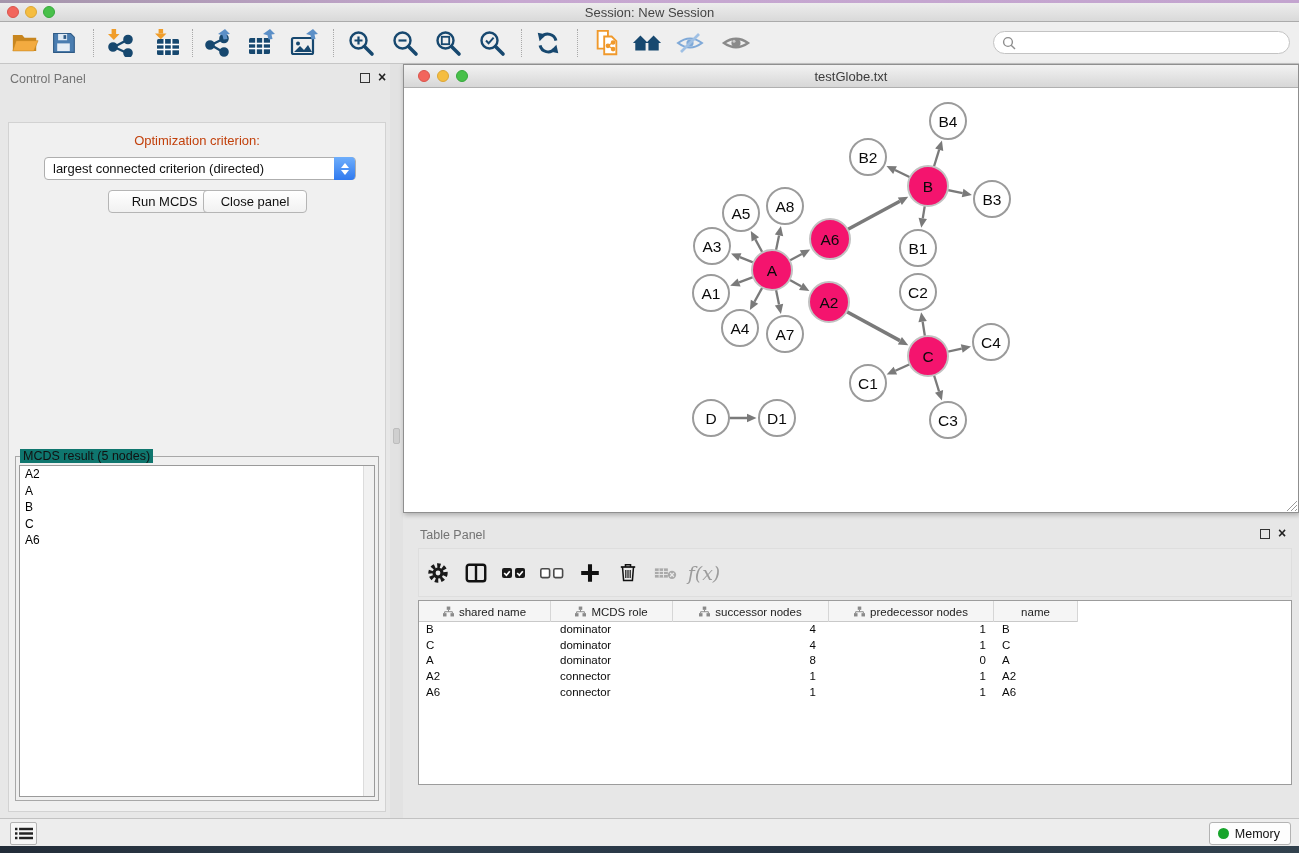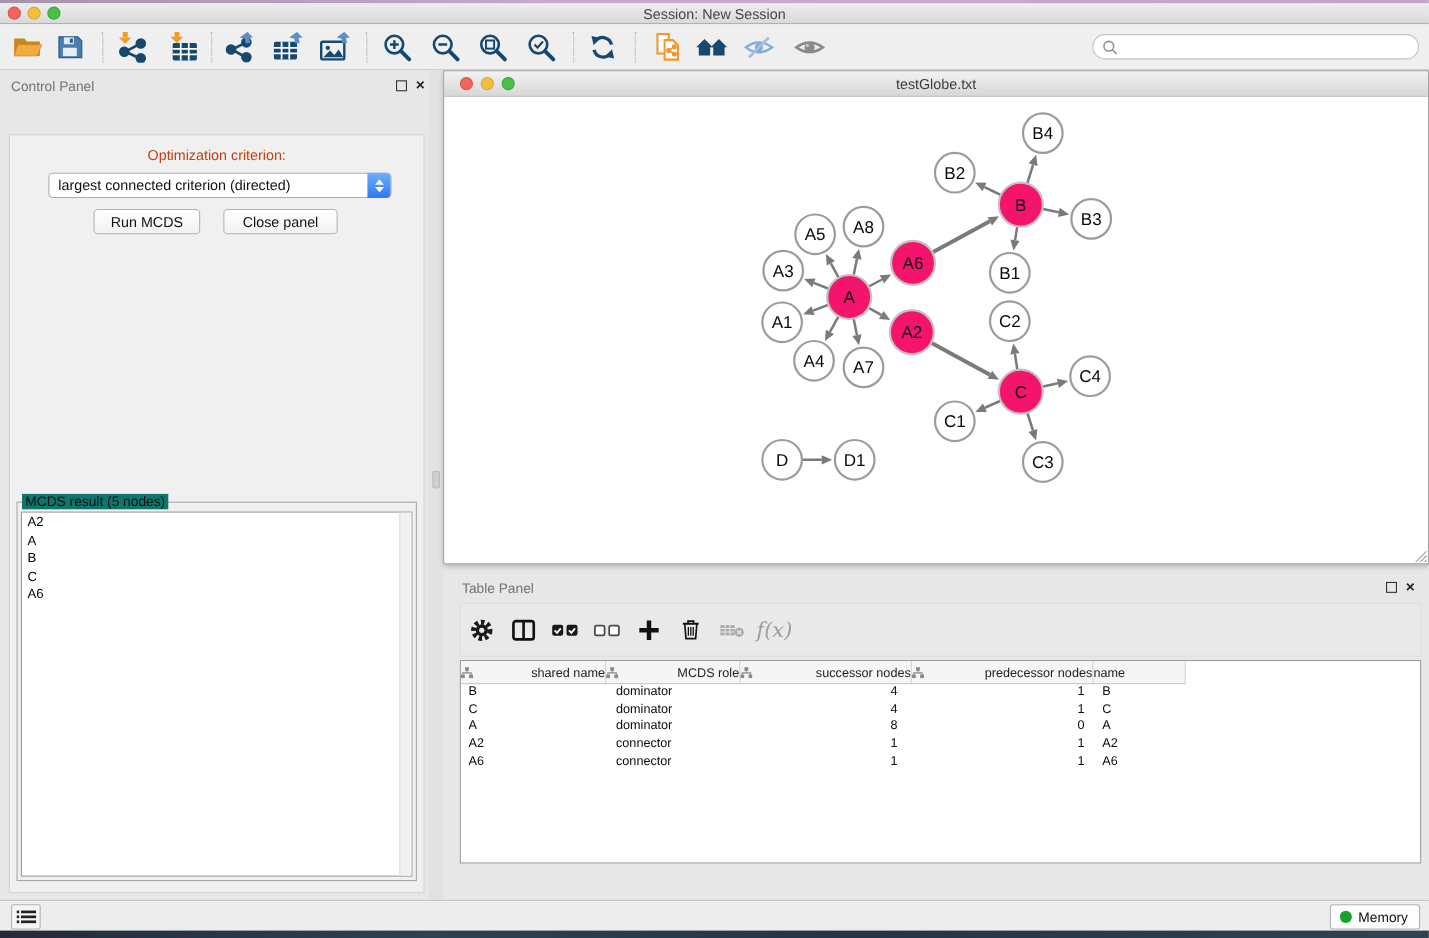--- a/index.html
+++ b/index.html
@@ -57,21 +57,21 @@
   #opt-stepper { position:absolute; right:0; top:-1px; width:21px; height:23px;
     background:linear-gradient(#6eaefb,#3079ef); border-radius:0 4px 4px 0;
     display:flex; flex-direction:column; align-items:center; justify-content:center; gap:2px; }
   .chev-up { width:0; height:0; border-left:4px solid transparent; border-right:4px solid transparent;
     border-bottom:5px solid #fff; }
   .chev-dn { width:0; height:0; border-left:4px solid transparent; border-right:4px solid transparent;
     border-top:5px solid #fff; }
   .cp-btn { position:absolute; top:67px; height:23px; background:linear-gradient(#ffffff,#f1f1f1);
     border:1px solid #b5b5b5; border-radius:4px; font-size:13px; color:#111;
     text-align:center; line-height:21px; }
-  #run-btn { left:76px; width:97px; }
+  #run-btn { left:99px; width:113px; }
   #closepanel-btn { left:194px; width:104px; }
 
   #mcds-fieldset { position:absolute; left:6px; top:333px; width:364px; height:345px;
     border:1px solid #a8a8a8; }
   #mcds-legend { position:absolute; left:4px; top:-8px; background:#0f766e;
     font-size:12.5px; color:#111; padding:0 3px; }
   #mcds-list { position:absolute; left:3px; top:8px; right:3px; bottom:3px;
     background:#fff; border:1px solid #9a9a9a; }
   #mcds-scroll { position:absolute; right:0; top:0; bottom:0; width:11px;
     background:#f1f1f1; border-left:1px solid #dcdcdc; }
@@ -101,21 +101,21 @@
   #table-panel .close-btn { left:875px; }
   #tp-toolbar { position:absolute; left:15px; top:28px; width:874px; height:49px;
     background:#e9e9e9; border:1px solid #dedede; display:flex; align-items:center; }
   .tpi { width:38px; height:34px; display:flex; align-items:center; justify-content:center; }
   #fx-icon { font-family:"DejaVu Serif", serif; font-style:italic; font-size:19px; color:#9c9c9c; }
 
   #node-table { position:absolute; left:15px; top:80px; width:874px; height:185px;
     background:#fff; border:1px solid #9c9c9c; overflow:hidden; }
   #thead { display:flex; height:21px; background:#f5f5f5; border-bottom:1px solid #c9c9c9;
     width:659px; }
-  .th { display:flex; align-items:center; justify-content:space-between; gap:5px;
+  .th { display:flex; align-items:center; justify-content:center; gap:5px;
     font-size:11.5px; color:#222; border-right:1px solid #d6d6d6; height:21px; }
   .trow { display:flex; height:15.7px; }
   .td { font-size:11.5px; color:#0a0a0a; line-height:15.7px; white-space:nowrap;
     overflow:hidden; }
   .c0 { width:132px; } .c1 { width:122px; } .c2 { width:156px; } .c3 { width:165px; } .c4 { width:84px; }
   .td.c0 { padding-left:7px; } .td.c1 { padding-left:9px; }
   .td.c2 { text-align:right; padding-right:13px; }
   .td.c3 { text-align:right; padding-right:8px; }
   .td.c4 { padding-left:8px; }
 

